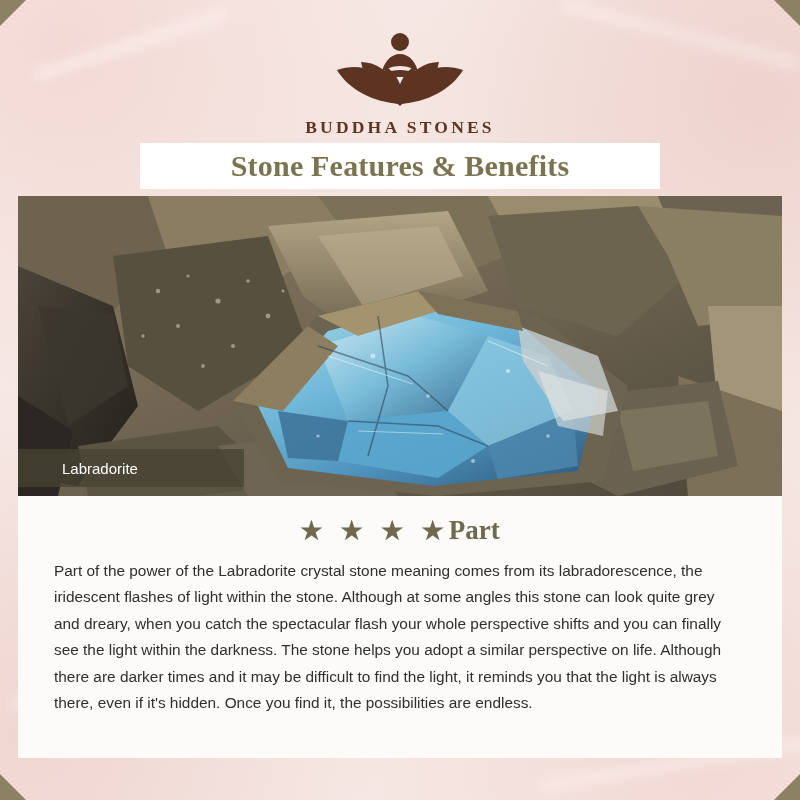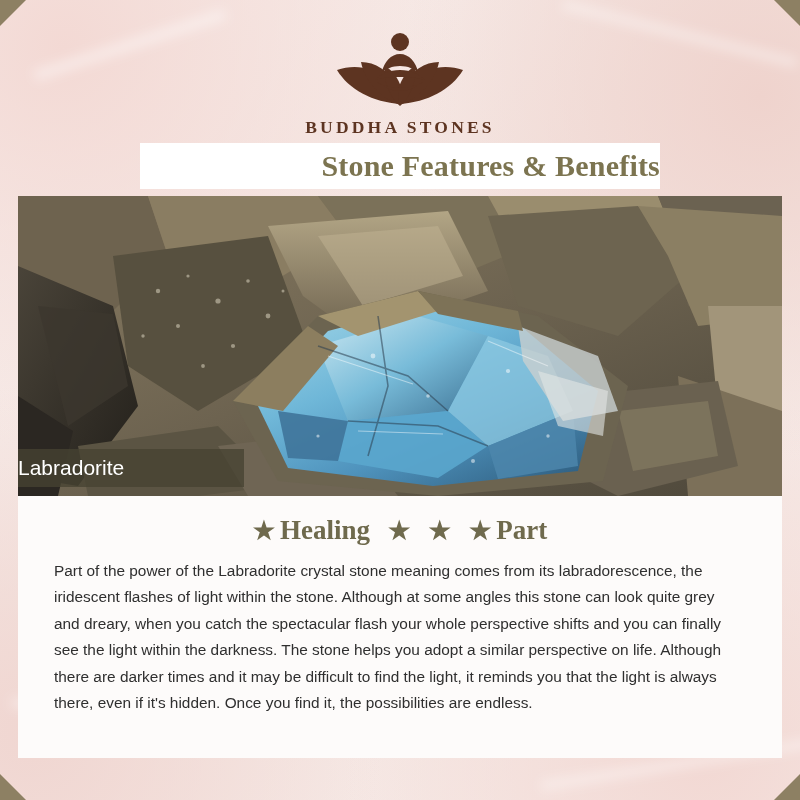--- a/index.html
+++ b/index.html
@@ -93,21 +93,21 @@
   
   .title-banner {
     position: absolute;
     left: 140px;
     top: 143px;
     width: 520px;
     height: 46px;
     background: #ffffff;
     display: flex;
     align-items: center;
-    justify-content: flex-end;
+    justify-content: center;
   }
   .title-banner .title-text {
     font-family: "Liberation Serif", serif;
     font-weight: bold;
     font-size: 30px;
     color: #7c7450;
     letter-spacing: 0.2px;
   }
 
   
@@ -127,21 +127,22 @@
     left: 18px;
     top: 449px;
     width: 226px;
     height: 38px;
     background: rgba(70,66,50,0.78);
     display: flex;
     align-items: center;
   }
   .stone-label span {
     color: #ffffff;
-    font-size: 21px;
+    font-size: 15px;
+    padding-left: 44px;
     font-family: "Liberation Sans", sans-serif;
   }
 
   
   .content-card {
     position: absolute;
     left: 18px;
     top: 496px;
     width: 764px;
     height: 262px;
@@ -332,21 +333,20 @@
 
   <div class="stone-label">
     <span>Labradorite</span>
   </div>
 
   <div class="content-card">
 
     <div class="benefits">
       <div class="benefit">
         <span class="star">★</span>
-        <span>Healing</span>
       </div>
       <div class="benefit">
         <span class="star">★</span>
       </div>
       <div class="benefit">
         <span class="star">★</span>
       </div>
       <div class="benefit">
         <span class="star">★</span>
         <span>Part</span>

